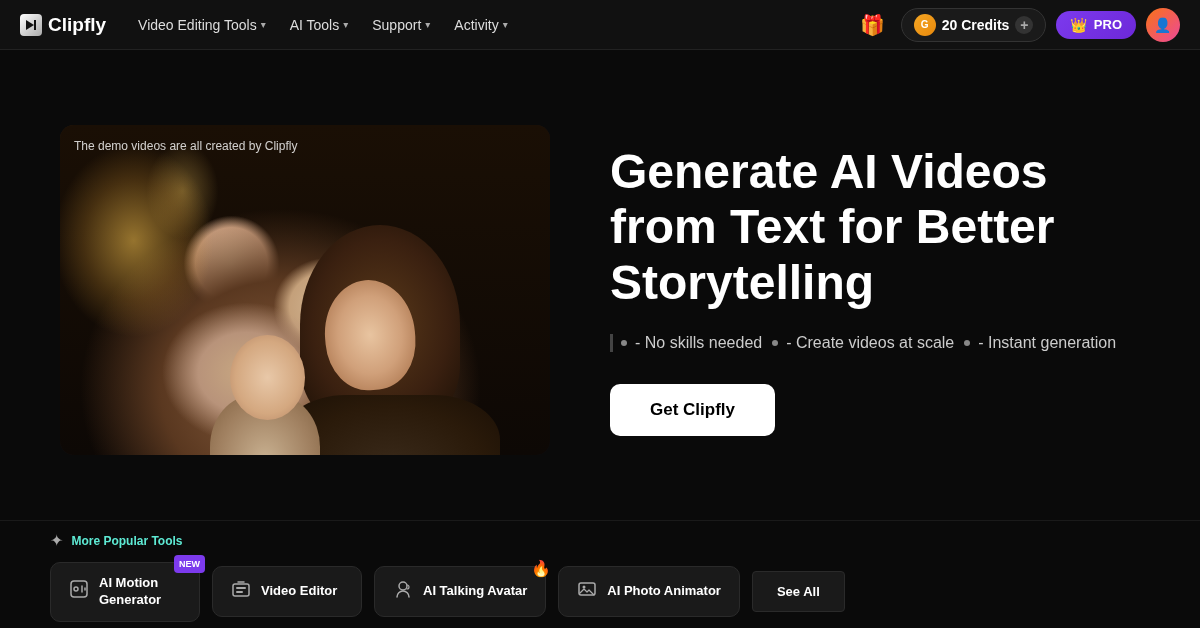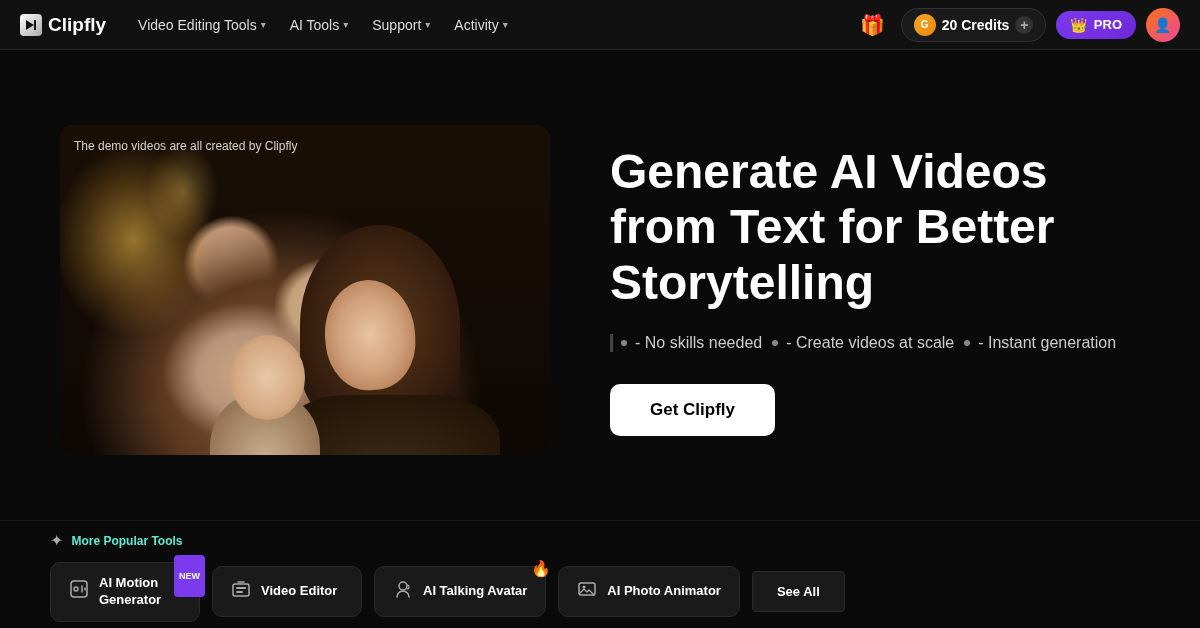--- a/index.html
+++ b/index.html
@@ -342,21 +342,21 @@
       line-height: 1.3;
     }
     .badge-new {
       position: absolute;
       top: -8px;
       right: -6px;
       background: #7c3aed;
       color: #fff;
       font-size: 9px;
       font-weight: 700;
-      padding: 16px 5px;
+      padding: 4px 5px;
       border-radius: 4px;
     }
     .badge-fire {
       position: absolute;
       top: -8px;
       right: -6px;
       font-size: 16px;
     }
     .see-all-card {
       background: #1a1a1a;

